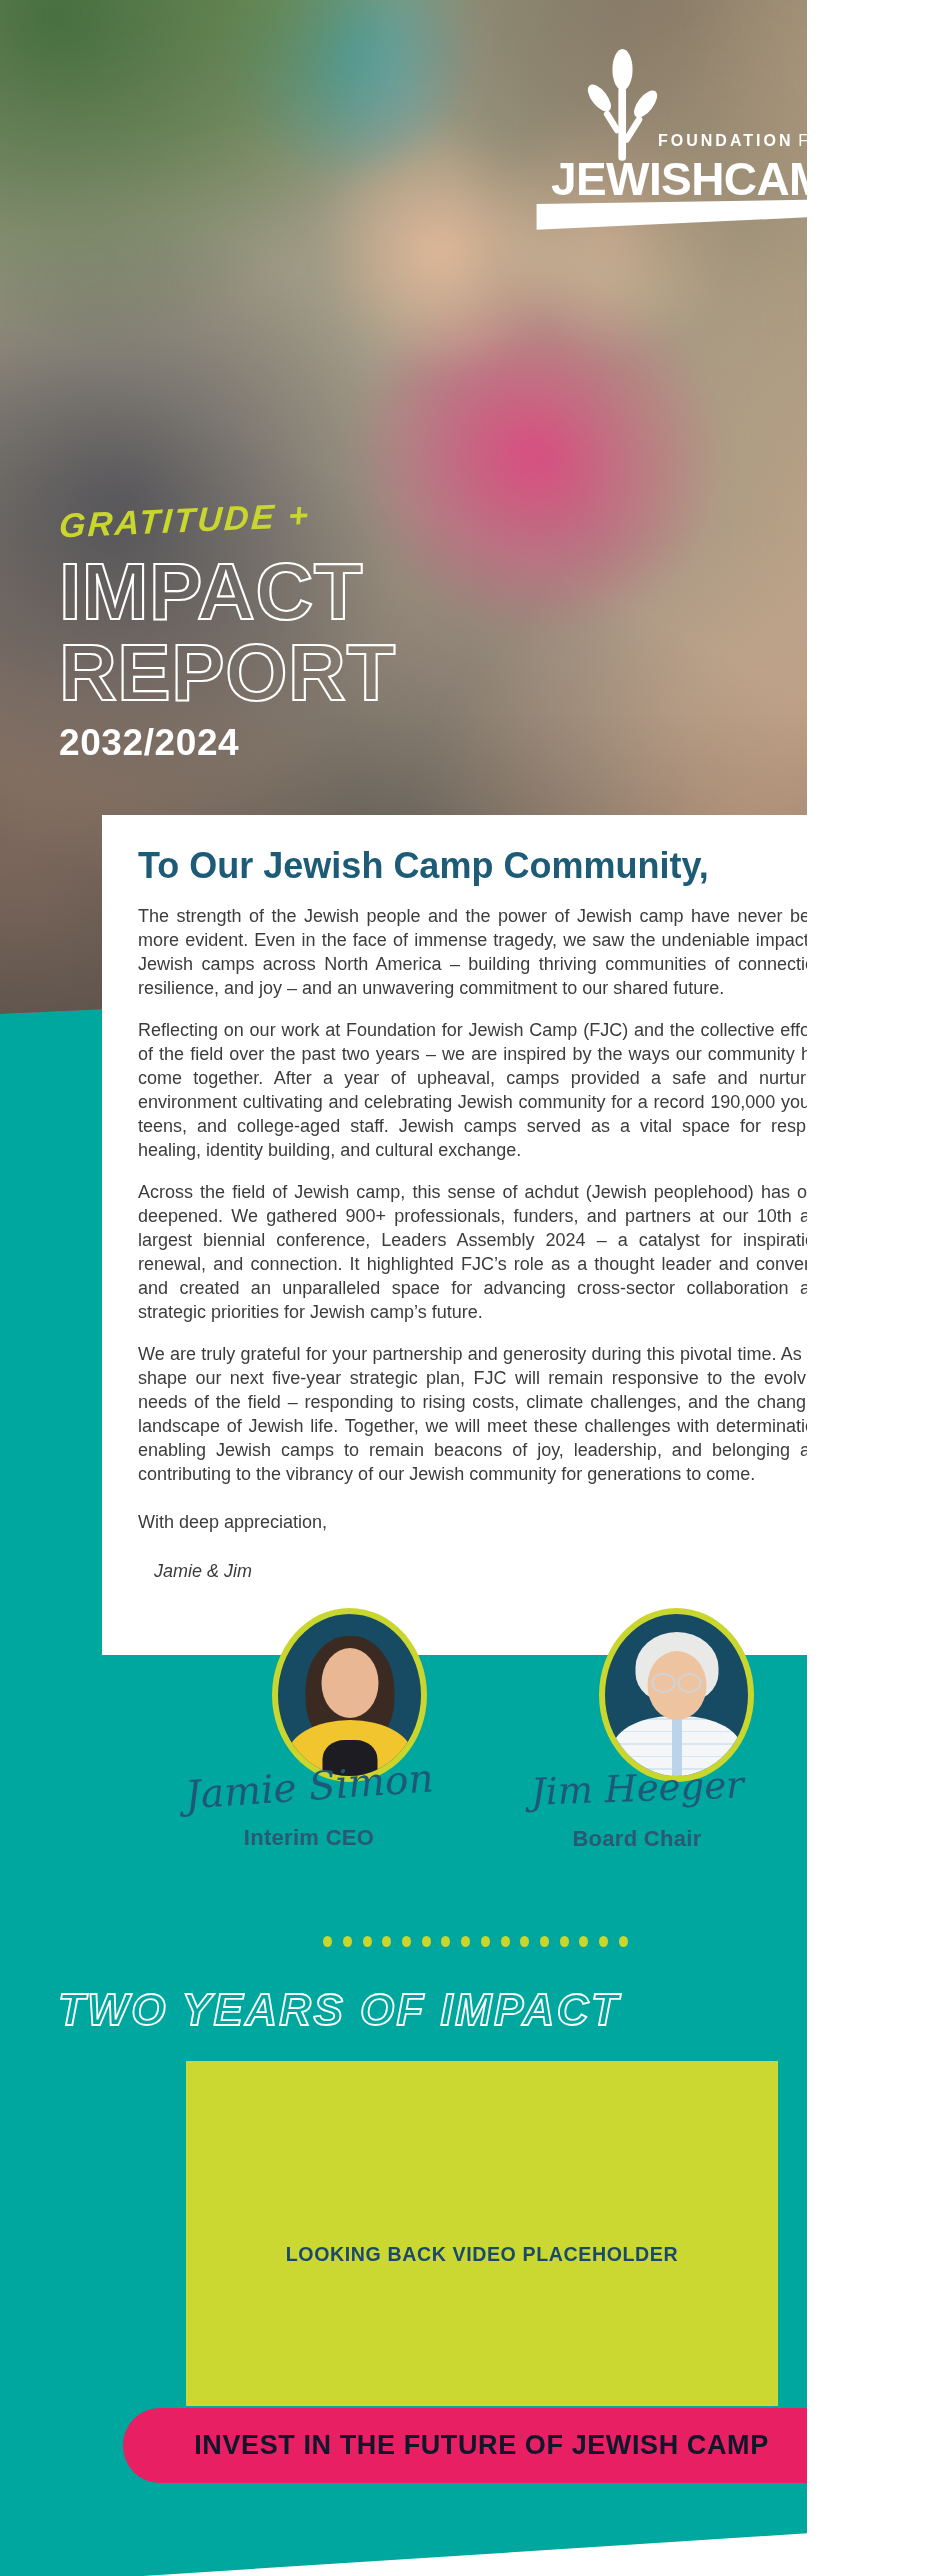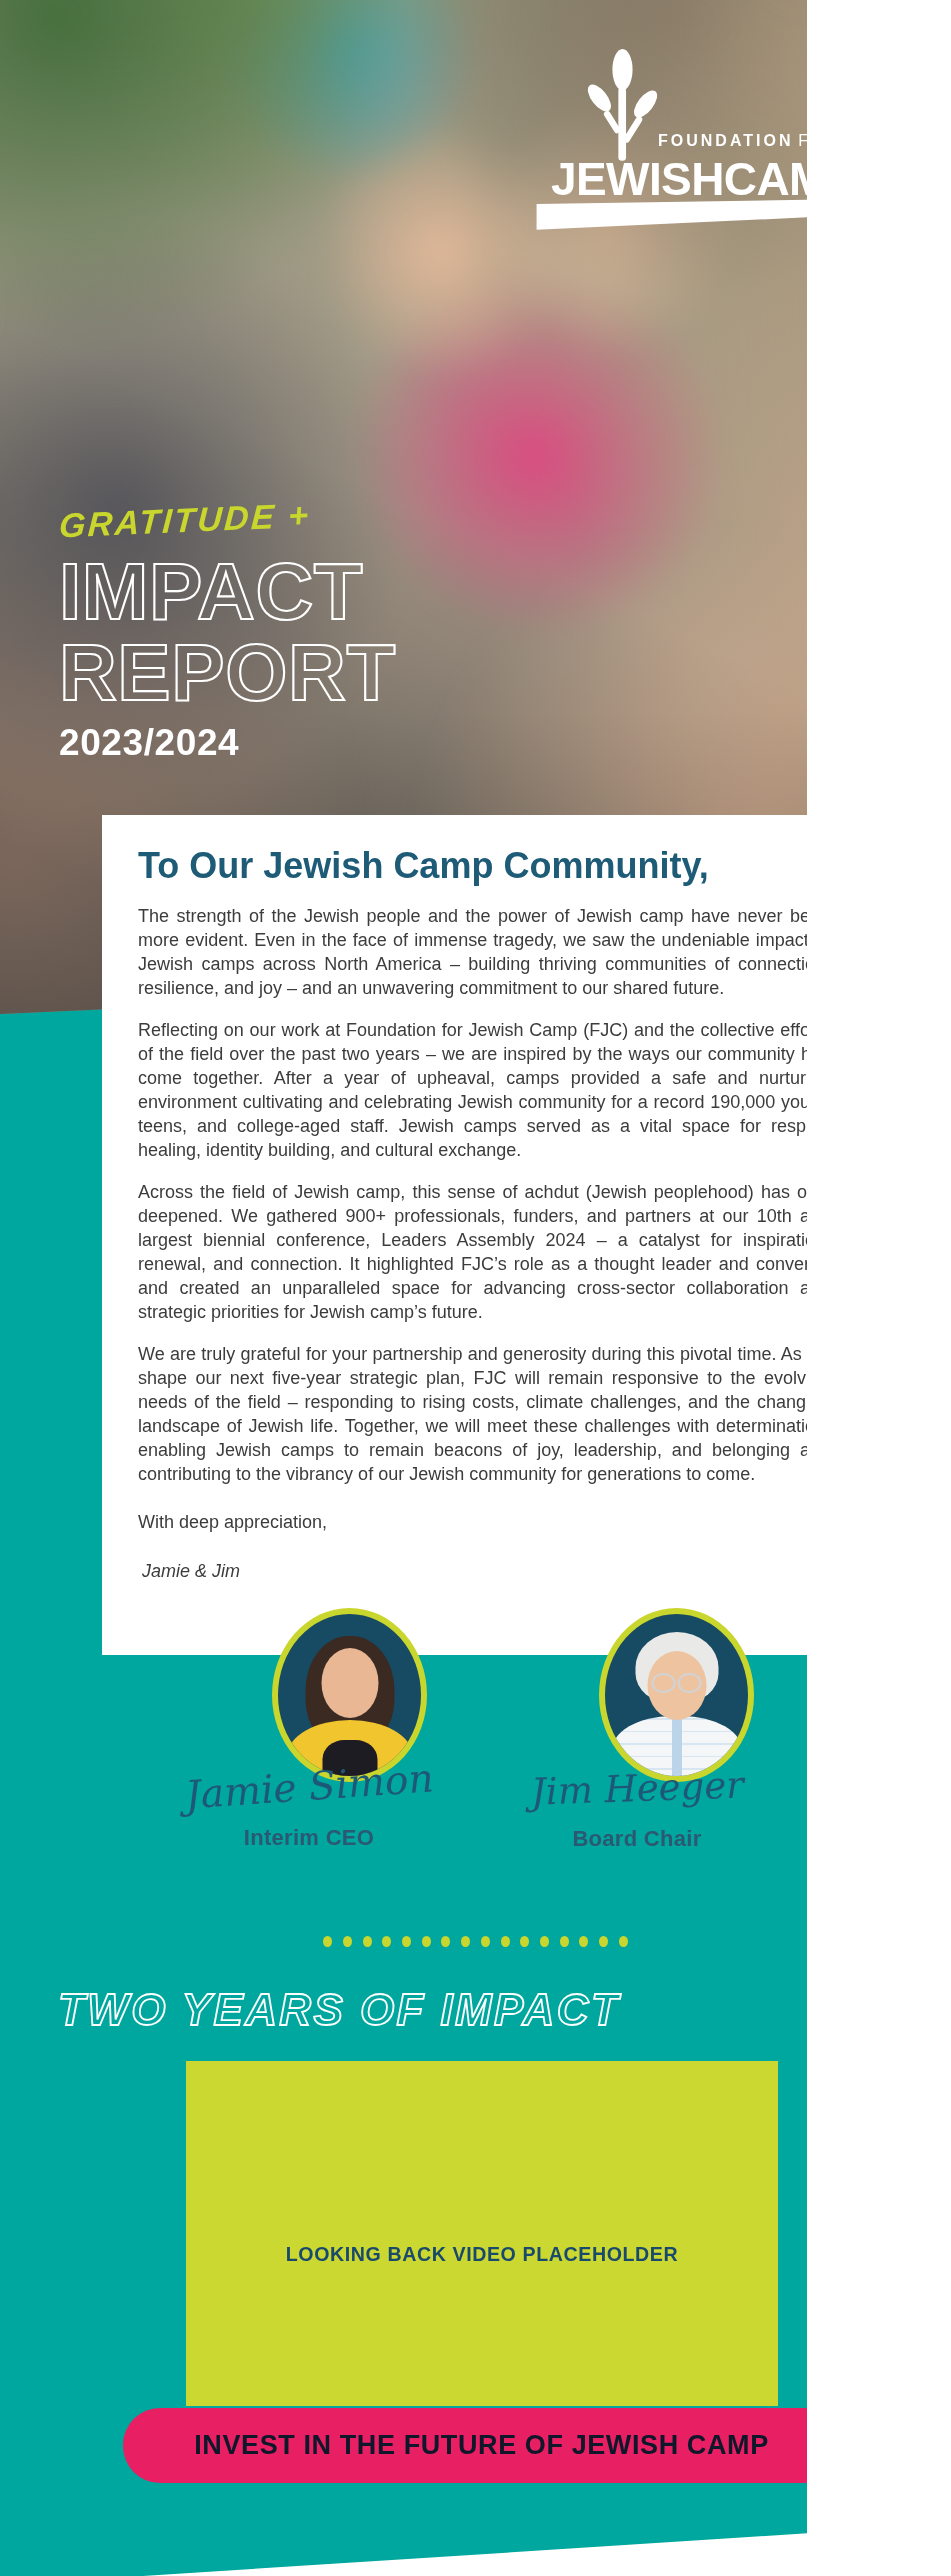--- a/index.html
+++ b/index.html
@@ -47,21 +47,21 @@
   .outline-big{font-weight:800;font-size:80px;line-height:81px;letter-spacing:0.6px;
       color:rgba(255,255,255,0);-webkit-text-stroke:2.1px #ffffff;margin-top:10.7px;white-space:nowrap;}
   .season{font-weight:700;font-size:37px;color:#ffffff;margin-top:9.5px;letter-spacing:0.6px;}
 
   
   .card{position:absolute;left:102px;top:815px;width:754px;height:840px;background:#ffffff;
         box-sizing:border-box;padding:32px 26px 0 36px;overflow:hidden;}
   .card h1{margin:0 0 19px 0;font-size:36px;line-height:38px;font-weight:800;color:#1D5B77;}
   .card p{margin:0 0 18px 0;font-size:18px;line-height:24px;color:#3C3C3C;text-align:justify;}
   .card .signoff{margin:24px 0 0 0;text-align:left;}
-  .card .signers{margin:25px 0 0 4px;font-style:italic;text-align:left;}
+  .card .signers{margin:25px 0 0 16px;font-style:italic;text-align:left;}
 
   
   .avatar{position:absolute;width:143px;height:162px;border-radius:50%;
       border:6px solid #C9D62D;background:#174A63;overflow:hidden;}
   .avatar.jamie{left:232px;top:1598px;}
   .avatar.jim{left:559px;top:1598px;}
   .av-head{position:absolute;left:50%;transform:translateX(-50%);border-radius:50%;}
   .jamie .hair{top:22.6px;width:89px;height:113px;background:#3a2a22;border-radius:48% 48% 44% 44%;}
   .jamie .face{top:34px;width:57px;height:70px;background:#e9b794;}
   .jamie .body{top:106px;width:125px;height:71px;background:#f0c52e;border-radius:50% 50% 0 0;}
@@ -129,21 +129,21 @@
       <div class="logo-word">JEWISHCAMP</div>
       <svg class="logo-swoosh" width="385" height="33" viewBox="0 0 648 56">
         <polygon points="0,10 648,0 648,24 0,54" fill="#ffffff"></polygon>
       </svg>
     </div>
 
     <div class="hero-title">
       <div><span class="kicker">GRATITUDE +</span></div>
       <div class="outline-big">IMPACT</div>
       <div class="outline-big" style="margin-top:0;">REPORT</div>
-      <div class="season">2023/2024</div>
+      <div class="season">2032/2024</div>
     </div>
   </div>
 
   <section class="card">
     <h1>To Our Jewish Camp Community,</h1>
     <p>The strength of the Jewish people and the power of Jewish camp have never been more evident. Even in the face of immense tragedy, we saw the undeniable impact of Jewish camps across North America – building thriving communities of connection, resilience, and joy – and an unwavering commitment to our shared future.</p>
     <p>Reflecting on our work at Foundation for Jewish Camp (FJC) and the collective efforts of the field over the past two years – we are inspired by the ways our community has come together. After a year of upheaval, camps provided a safe and nurturing environment cultivating and celebrating Jewish community for a record 190,000 youth, teens, and college-aged staff. Jewish camps served as a vital space for respite, healing, identity building, and cultural exchange.</p>
     <p>Across the field of Jewish camp, this sense of achdut (Jewish peoplehood) has only deepened. We gathered 900+ professionals, funders, and partners at our 10th and largest biennial conference, Leaders Assembly 2024 – a catalyst for inspiration, renewal, and connection. It highlighted FJC’s role as a thought leader and convener and created an unparalleled space for advancing cross-sector collaboration and strategic priorities for Jewish camp’s future.</p>
     <p>We are truly grateful for your partnership and generosity during this pivotal time. As we shape our next five-year strategic plan, FJC will remain responsive to the evolving needs of the field – responding to rising costs, climate challenges, and the changing landscape of Jewish life. Together, we will meet these challenges with determination, enabling Jewish camps to remain beacons of joy, leadership, and belonging and contributing to the vibrancy of our Jewish community for generations to come.</p>
     <p class="signoff">With deep appreciation,</p>

